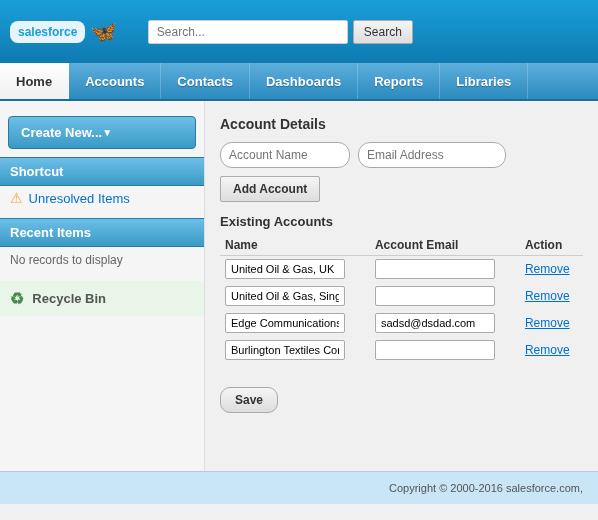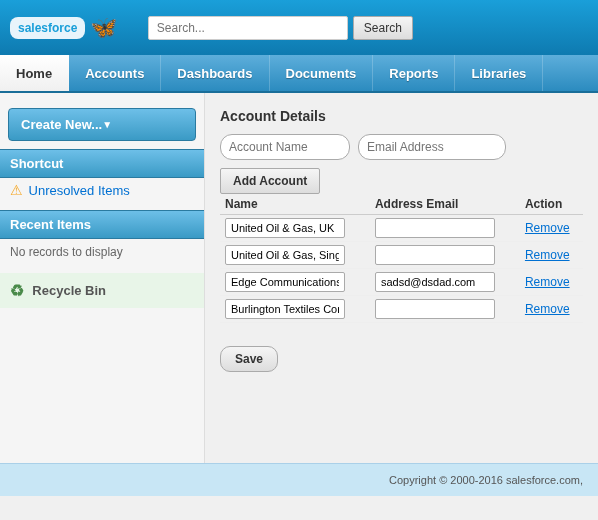--- a/index.html
+++ b/index.html
@@ -1,21 +1,21 @@
 <!DOCTYPE html>
 <html><head>
   <meta charset="utf-8">
   <style>
     * { margin: 0; padding: 0; box-sizing: border-box; }
     body { font-family: Arial, sans-serif; font-size: 13px; background: #f0f0f0; width: 598px; }
 
     
     .header {
       background: linear-gradient(to bottom, #1a9fd9, #0e7ab0);
-      height: 55px;
+      height: 63px;
       display: flex;
       padding: 0 10px;
       gap: 10px;
     }
     .logo-area {
       display: flex;
       align-items: center;
       gap: 5px;
     }
     .sf-logo {
@@ -266,22 +266,22 @@
   </div>
   <div class="search-area">
     <input class="search-input" type="text" placeholder="Search..." style="">
     <button class="search-btn">Search</button>
   </div>
 </div>
 
 <div class="nav-bar">
   <div class="nav-item active">Home</div>
   <div class="nav-item">Accounts</div>
+  <div class="nav-item">Contacts</div>
   <div class="nav-item">Dashboards</div>
-  <div class="nav-item">Documents</div>
   <div class="nav-item">Reports</div>
   <div class="nav-item">Libraries</div>
 
 </div>
 
 <div class="main">
 
   <div class="sidebar">
     <button class="sidebar-btn">
       <span>Create New...</span>
@@ -309,26 +309,27 @@
 
   <div class="content">
     <div class="section-header">Account Details</div>
 
     <div class="form-row">
       <input class="text-input" type="text" placeholder="Account Name" style="">
       <input class="text-input text-input-wide" type="text" placeholder="Email Address" style="">
     </div>
     <button class="add-btn">Add Account</button>
 
+    <div class="existing-title">Existing Accounts</div>
 
     <table class="accounts-table">
       <thead>
         <tr>
           <th>Name</th>
-          <th>Address Email</th>
+          <th>Account Email</th>
           <th>Action</th>
         </tr>
       </thead>
       <tbody id="accounts-tbody">
           <tr>
             <td><input type="text" value="United Oil &amp; Gas, UK" style=""></td>
             <td><input type="text" style=""></td>
             <td><span class="remove-link">Remove</span></td>
           </tr>
           <tr>

